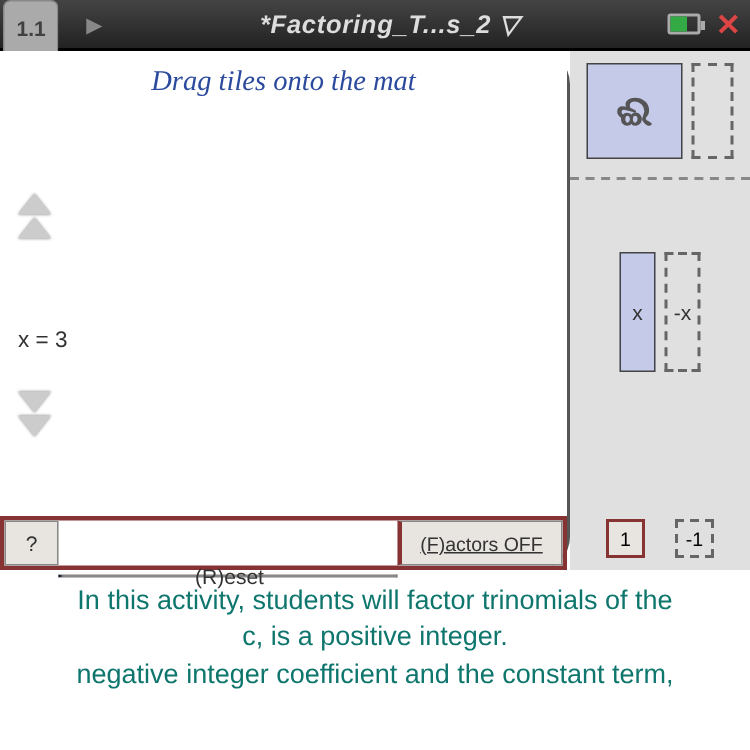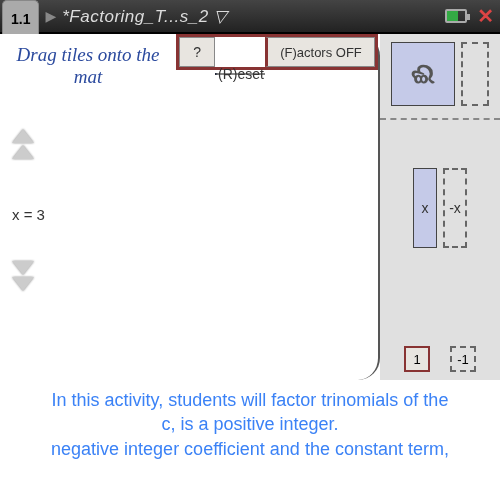--- a/index.html
+++ b/index.html
@@ -1,57 +1,57 @@
 <!DOCTYPE html>
 <html><head>
 <meta charset="utf-8">
 <style>
   * { box-sizing: border-box; margin: 0; padding: 0; }
   body { width: 500px; height: 500px; font-family: Arial, sans-serif; background: #fff; overflow: hidden; }
   
   .titlebar { height: 34px; background: linear-gradient(#444, #222); display: flex; align-items: center; border-bottom: 2px solid #000; }
-  .tab { height: 36px; min-width: 36px; padding: 0 8px; margin: 4px 0 0 2px; background: #ddd; border: 1px solid #888; border-bottom: none; border-radius: 5px 5px 0 0; display: flex; align-items: center; justify-content: center; font-size: 14px; color: #000000; font-weight: bold; cursor: pointer; }
+  .tab { height: 36px; min-width: 36px; padding: 0 8px; margin: 4px 12px 0 2px; background: #ddd; border: 1px solid #888; border-bottom: none; border-radius: 5px 5px 0 0; display: flex; align-items: center; justify-content: center; font-size: 14px; color: #404040; font-weight: bold; cursor: pointer; }
   .tab.inactive { background: #aaa; }
   .tab-arrow { color: #888; margin: 0 6px; font-size: 14px; }
-  .title { flex: 1; color: #ddd; font-style: italic; font-size: 17px; letter-spacing: 0.5px; }
+  .title { flex: 1; text-align: center; color: #ddd; font-style: italic; font-size: 17px; letter-spacing: 0.5px; font-weight: bold; }
   .battery { width: 22px; height: 14px; border: 2px solid #aaa; border-radius: 2px; position: relative; margin-right: 4px; }
   .battery::after { content: ''; position: absolute; right: -5px; top: 3px; width: 3px; height: 6px; background: #aaa; }
   .battery-fill { width: 60%; height: 100%; background: #3a4; }
   .close { color: #d44; font-size: 20px; font-weight: bold; margin: 0 6px; cursor: pointer; }
   
   .workspace { display: flex; height: 346px; }
-  .canvas-wrap { flex: 1; display: flex; flex-direction: row; border-right: 2px solid #555; border-radius: 22px; }
+  .canvas-wrap { flex: 1; display: flex; flex-direction: column; border-right: 2px solid #555; border-radius: 22px; }
   .canvas { flex: 1; position: relative; background: #fff; padding: 8px; }
   .instruction { text-align: center; color: #2b4a9e; font-style: italic; font-family: Georgia, serif; font-size: 19px; margin-top: 2px; }
   .arrows-up { position: absolute; left: 12px; top: 95px; cursor: pointer; }
   .arrows-down { position: absolute; left: 12px; top: 225px; cursor: pointer; }
   .tri-up { width: 0; height: 0; border-left: 11px solid transparent; border-right: 11px solid transparent; border-bottom: 14px solid #ccc; margin-bottom: 2px; filter: drop-shadow(0 0 1px #888); }
   .tri-down { width: 0; height: 0; border-left: 11px solid transparent; border-right: 11px solid transparent; border-top: 14px solid #ccc; margin-top: 2px; filter: drop-shadow(0 0 1px #888); }
-  .xval { position: absolute; left: 12px; top: 172px; font-size: 15px; color: #333; }
+  .xval { position: absolute; left: 12px; top: 184px; font-size: 15px; color: #333; }
   
   .btnrow { display: flex; height: 36px; border: 3px solid #833; }
   .btn { border: 1px solid #888; background: #e8e5e0; display: flex; align-items: center; justify-content: center; font-size: 14px; color: #333; cursor: pointer; }
   .btn.help { width: 36px; }
   .btn.reset { flex: 1; border-left: 3px solid #0f172a; margin-top: 36px; }
-  .btn.factors { width: 110px; border-left: 3px solid #833; font-size: 13px; }
+  .btn.factors { width: 110px; border-left: 3px solid #833; font-size: 13px; text-decoration: underline; }
   
   .palette { width: 120px; background: #e0e0e0; padding: 8px; display: flex; flex-direction: column; position: relative; }
   .prow { display: flex; gap: 6px; margin-bottom: 8px; justify-content: center; }
   .tile { background: #c5cae8; border: 1px solid #444; display: flex; align-items: center; justify-content: center; font-size: 14px; color: #333; cursor: grab; }
   .tile.big { width: 64px; height: 64px; }
   .tile.bar { width: 24px; height: 80px; }
   .drop { border: 2px dashed #666; background: transparent; display: flex; align-items: center; justify-content: center; font-size: 14px; color: #333; }
   .drop.big { width: 28px; height: 64px; }
   .drop.bar { width: 24px; height: 80px; }
   .swirl { font-size: 28px; color: #555; font-weight: bold; }
   .dotline { height: 0; border-top: 2px dashed #888; margin: 4px -8px 8px -8px; }
   .palette .btnrow2 { display: flex; gap: 20px; justify-content: center; margin-top: auto; }
   .palette .smallbtn { width: 26px; height: 26px; border: 2px solid #833; background: #e8e5e0; display: flex; align-items: center; justify-content: center; font-size: 13px; cursor: pointer; }
   
-  .desc { padding: 8px 14px; color: #3b82f6; text-align: center; font-size: 18px; line-height: 1.35; font-family: Arial, sans-serif; }
+  .desc { padding: 8px 14px; color: #0f766e; text-align: center; font-size: 18px; line-height: 1.35; font-family: Arial, sans-serif; }
   .desc sup { font-size: 11px; }
 </style>
 </head>
 <body>
 
 <div class="titlebar">
   <div class="tab inactive">1.1</div>
   <span class="tab-arrow">▶</span>
   <div class="title">*Factoring_T...s_2 ▽</div>
   <div class="battery">

